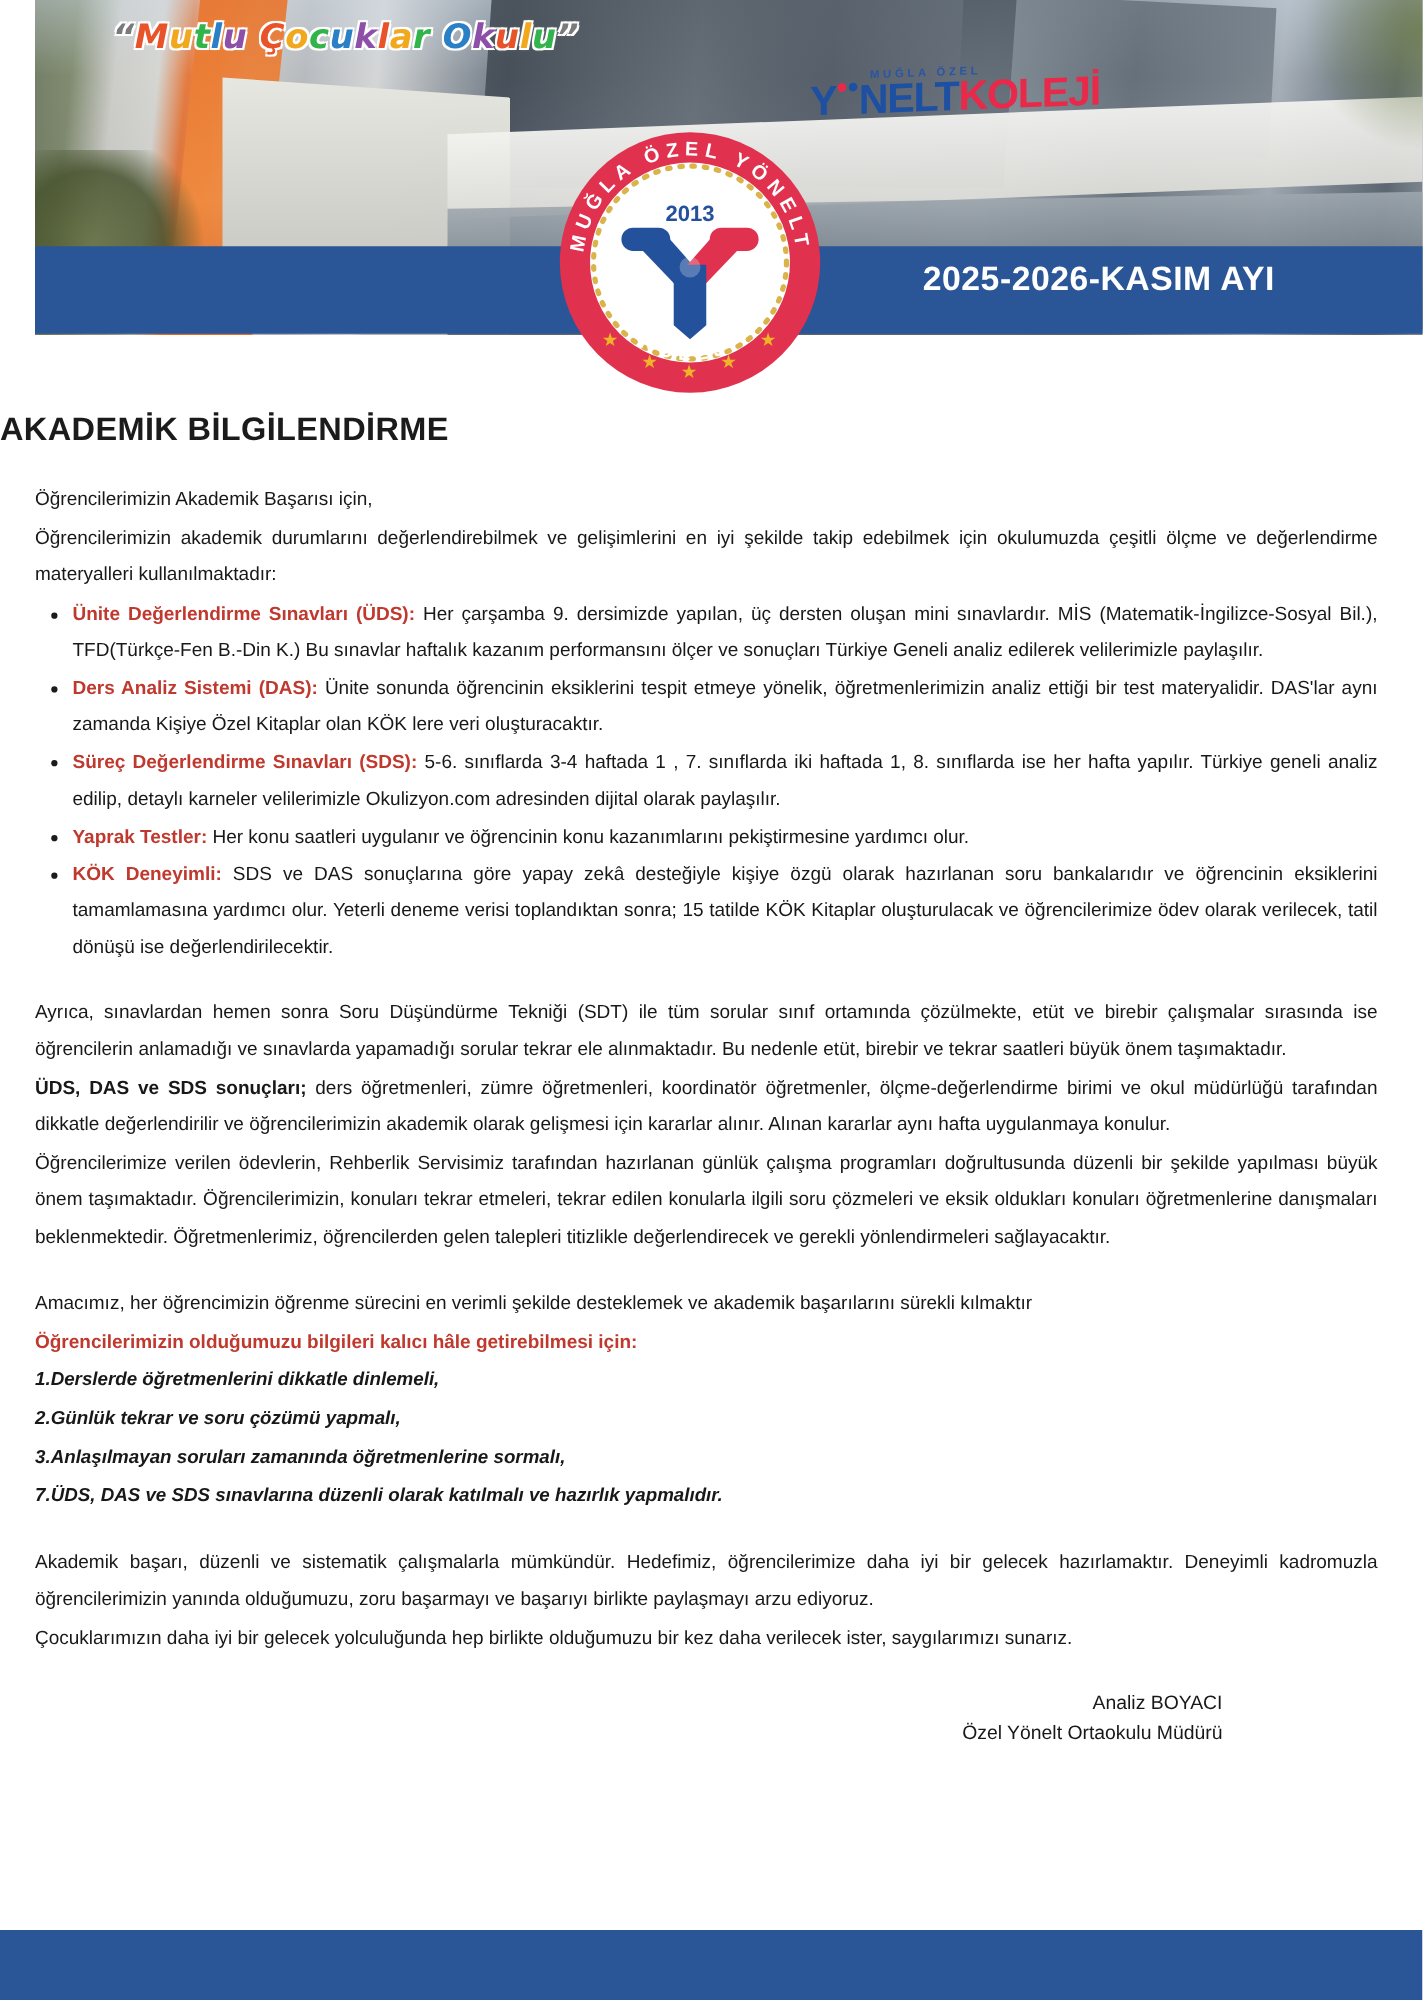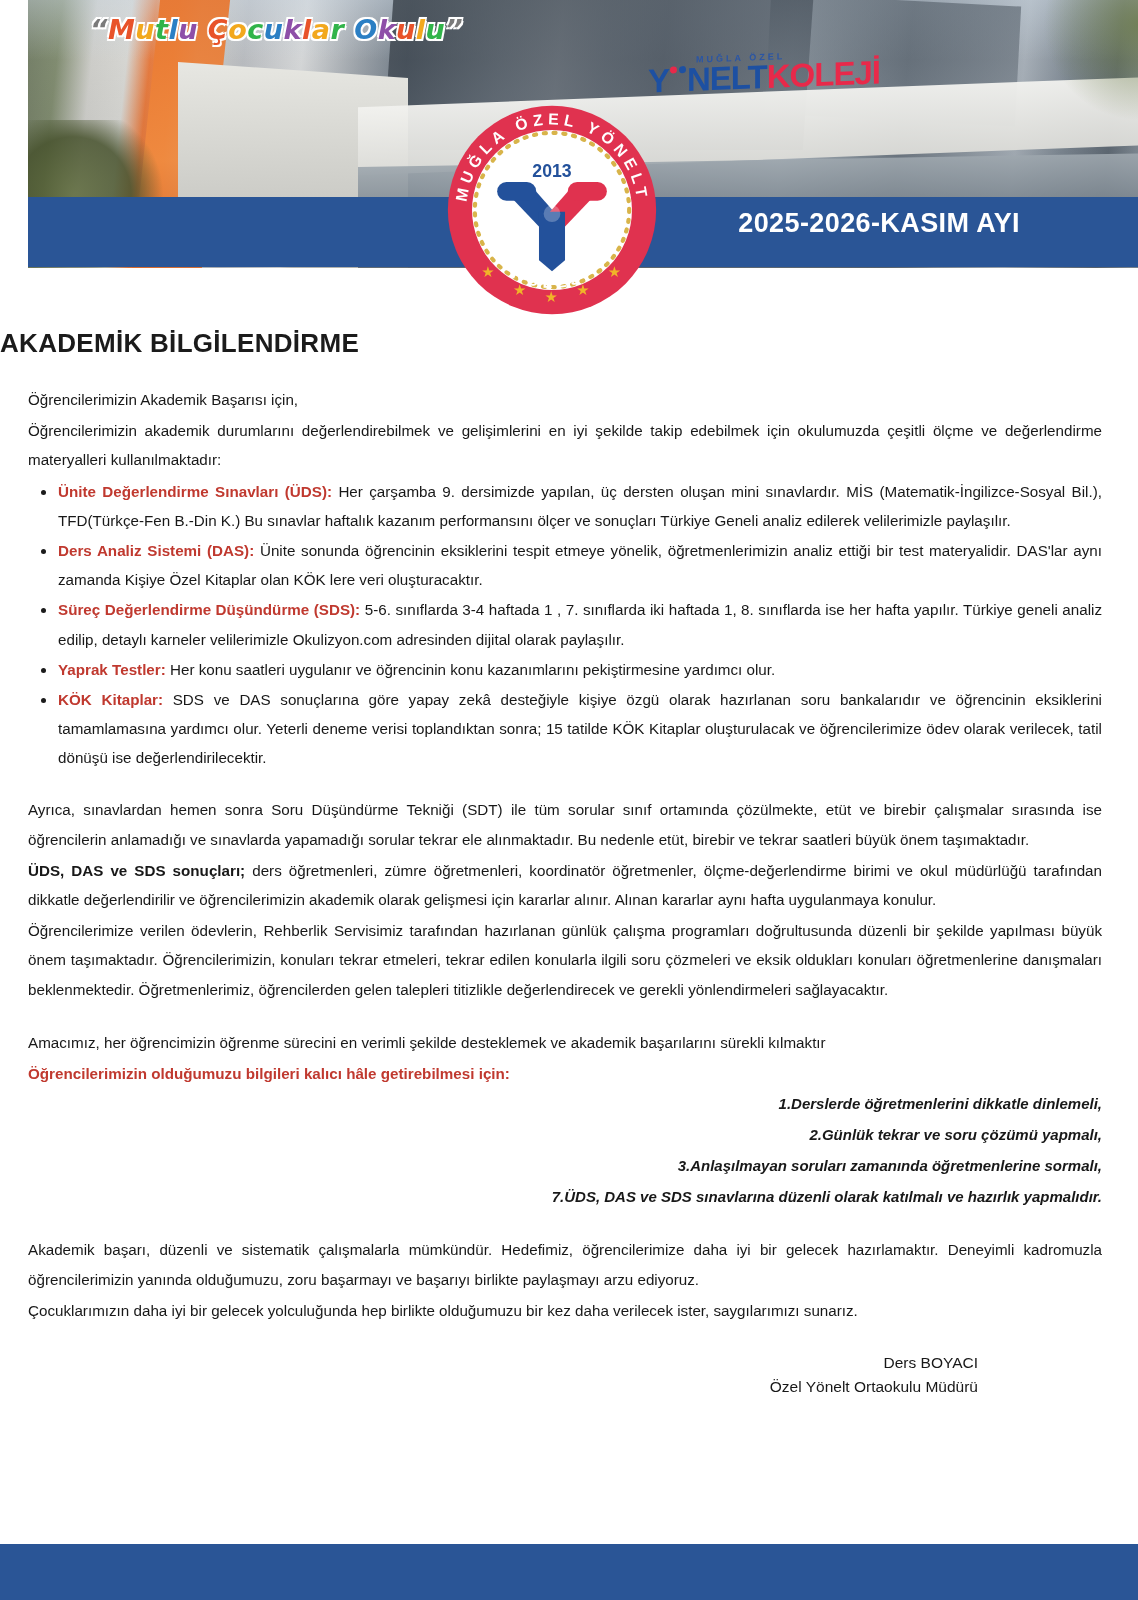--- a/index.html
+++ b/index.html
@@ -257,21 +257,21 @@
     left: 13px;
     top: 13px;
     width: 5px;
     height: 5px;
     border-radius: 50%;
     background: #1b1b1b;
   }
   .lead-red { color: #c0392f; font-weight: 700; }
   .red-line { color: #c0392f; font-weight: 700; }
   .bold { font-weight: 700; }
-  .numlist { font-style: italic; font-weight: 700; font-size: 15px; text-align: right; }
+  .numlist { font-style: italic; font-weight: 700; font-size: 15px; }
 
   .signature {
     margin-top: 26px;
     padding-right: 124px;
     text-align: right;
     line-height: 1.55;
     font-size: 15.5px;
   }
 
   .footer-bar {
@@ -364,27 +364,27 @@
     <p class="p justify">Öğrencilerimizin akademik durumlarını değerlendirebilmek ve gelişimlerini en iyi şekilde takip edebilmek için okulumuzda çeşitli ölçme ve değerlendirme materyalleri kullanılmaktadır:</p>
 
     <ul class="feat">
       <li>
         <span class="lead-red">Ünite Değerlendirme Sınavları (ÜDS):</span><span> Her çarşamba 9. dersimizde yapılan, üç dersten oluşan mini sınavlardır. MİS (Matematik-İngilizce-Sosyal Bil.), TFD(Türkçe-Fen B.-Din K.) Bu sınavlar haftalık kazanım performansını ölçer ve sonuçları Türkiye Geneli analiz edilerek velilerimizle paylaşılır.</span>
       </li>
       <li>
         <span class="lead-red">Ders Analiz Sistemi (DAS):</span><span> Ünite sonunda öğrencinin eksiklerini tespit etmeye yönelik, öğretmenlerimizin analiz ettiği bir test materyalidir. DAS'lar aynı zamanda Kişiye Özel Kitaplar olan  KÖK lere veri oluşturacaktır.</span>
       </li>
       <li>
-        <span class="lead-red">Süreç Değerlendirme Düşündürme (SDS):</span><span>  5-6. sınıflarda 3-4 haftada 1 , 7. sınıflarda iki haftada 1,  8. sınıflarda ise her hafta yapılır. Türkiye geneli analiz edilip, detaylı karneler velilerimizle Okulizyon.com adresinden dijital olarak paylaşılır.</span>
+        <span class="lead-red">Süreç Değerlendirme Sınavları (SDS):</span><span>  5-6. sınıflarda 3-4 haftada 1 , 7. sınıflarda iki haftada 1,  8. sınıflarda ise her hafta yapılır. Türkiye geneli analiz edilip, detaylı karneler velilerimizle Okulizyon.com adresinden dijital olarak paylaşılır.</span>
       </li>
       <li>
         <span class="lead-red">Yaprak Testler:</span><span> Her konu saatleri uygulanır ve öğrencinin konu kazanımlarını pekiştirmesine yardımcı olur.</span>
       </li>
       <li>
-        <span class="lead-red">KÖK Kitaplar:</span><span> SDS ve DAS sonuçlarına göre yapay zekâ desteğiyle kişiye özgü olarak hazırlanan soru bankalarıdır ve öğrencinin eksiklerini tamamlamasına yardımcı olur. Yeterli deneme verisi toplandıktan sonra; 15 tatilde KÖK Kitaplar oluşturulacak ve öğrencilerimize ödev olarak verilecek, tatil dönüşü ise değerlendirilecektir.</span>
+        <span class="lead-red">KÖK Deneyimli:</span><span> SDS ve DAS sonuçlarına göre yapay zekâ desteğiyle kişiye özgü olarak hazırlanan soru bankalarıdır ve öğrencinin eksiklerini tamamlamasına yardımcı olur. Yeterli deneme verisi toplandıktan sonra; 15 tatilde KÖK Kitaplar oluşturulacak ve öğrencilerimize ödev olarak verilecek, tatil dönüşü ise değerlendirilecektir.</span>
       </li>
     </ul>
 
     <div class="gap"></div>
 
     <p class="p justify"> Ayrıca, sınavlardan hemen sonra Soru Düşündürme Tekniği (SDT) ile tüm sorular sınıf ortamında çözülmekte, etüt ve birebir çalışmalar sırasında ise öğrencilerin anlamadığı ve sınavlarda yapamadığı sorular tekrar ele alınmaktadır. Bu nedenle etüt, birebir ve tekrar saatleri büyük önem taşımaktadır.</p>
 
     <p class="p justify"><span class="bold">ÜDS, DAS ve SDS sonuçları;</span><span> ders öğretmenleri, zümre öğretmenleri, koordinatör öğretmenler, ölçme-değerlendirme birimi ve okul müdürlüğü tarafından dikkatle değerlendirilir ve öğrencilerimizin akademik olarak gelişmesi için kararlar alınır. Alınan kararlar aynı hafta uygulanmaya konulur.</span></p>
 
     <p class="p justify">Öğrencilerimize verilen ödevlerin, Rehberlik Servisimiz tarafından hazırlanan günlük çalışma programları doğrultusunda düzenli bir şekilde yapılması büyük önem taşımaktadır. Öğrencilerimizin, konuları tekrar etmeleri, tekrar edilen konularla ilgili soru çözmeleri ve eksik oldukları konuları öğretmenlerine danışmaları beklenmektedir. Öğretmenlerimiz, öğrencilerden gelen talepleri titizlikle değerlendirecek ve gerekli yönlendirmeleri sağlayacaktır.</p>
@@ -399,19 +399,19 @@
     <p class="p numlist">2.Günlük tekrar ve soru çözümü yapmalı,</p>
     <p class="p numlist">3.Anlaşılmayan soruları zamanında öğretmenlerine sormalı,</p>
     <p class="p numlist">7.ÜDS, DAS ve SDS sınavlarına düzenli olarak katılmalı ve hazırlık yapmalıdır.</p>
 
     <div class="gap"></div>
 
     <p class="p justify">Akademik başarı, düzenli ve sistematik çalışmalarla mümkündür. Hedefimiz, öğrencilerimize daha iyi bir gelecek hazırlamaktır. Deneyimli kadromuzla öğrencilerimizin yanında olduğumuzu, zoru başarmayı ve başarıyı birlikte paylaşmayı arzu ediyoruz.</p>
     <p class="p">Çocuklarımızın daha iyi bir gelecek yolculuğunda hep birlikte olduğumuzu bir kez daha verilecek ister, saygılarımızı sunarız.</p>
 
     <div class="signature">
-      <div>Ders BOYACI</div>
+      <div>Analiz BOYACI</div>
       <div>Özel Yönelt Ortaokulu Müdürü</div>
     </div>
   </div>
 </div>
 
 <div class="footer-bar"></div>
 
 </body></html>

